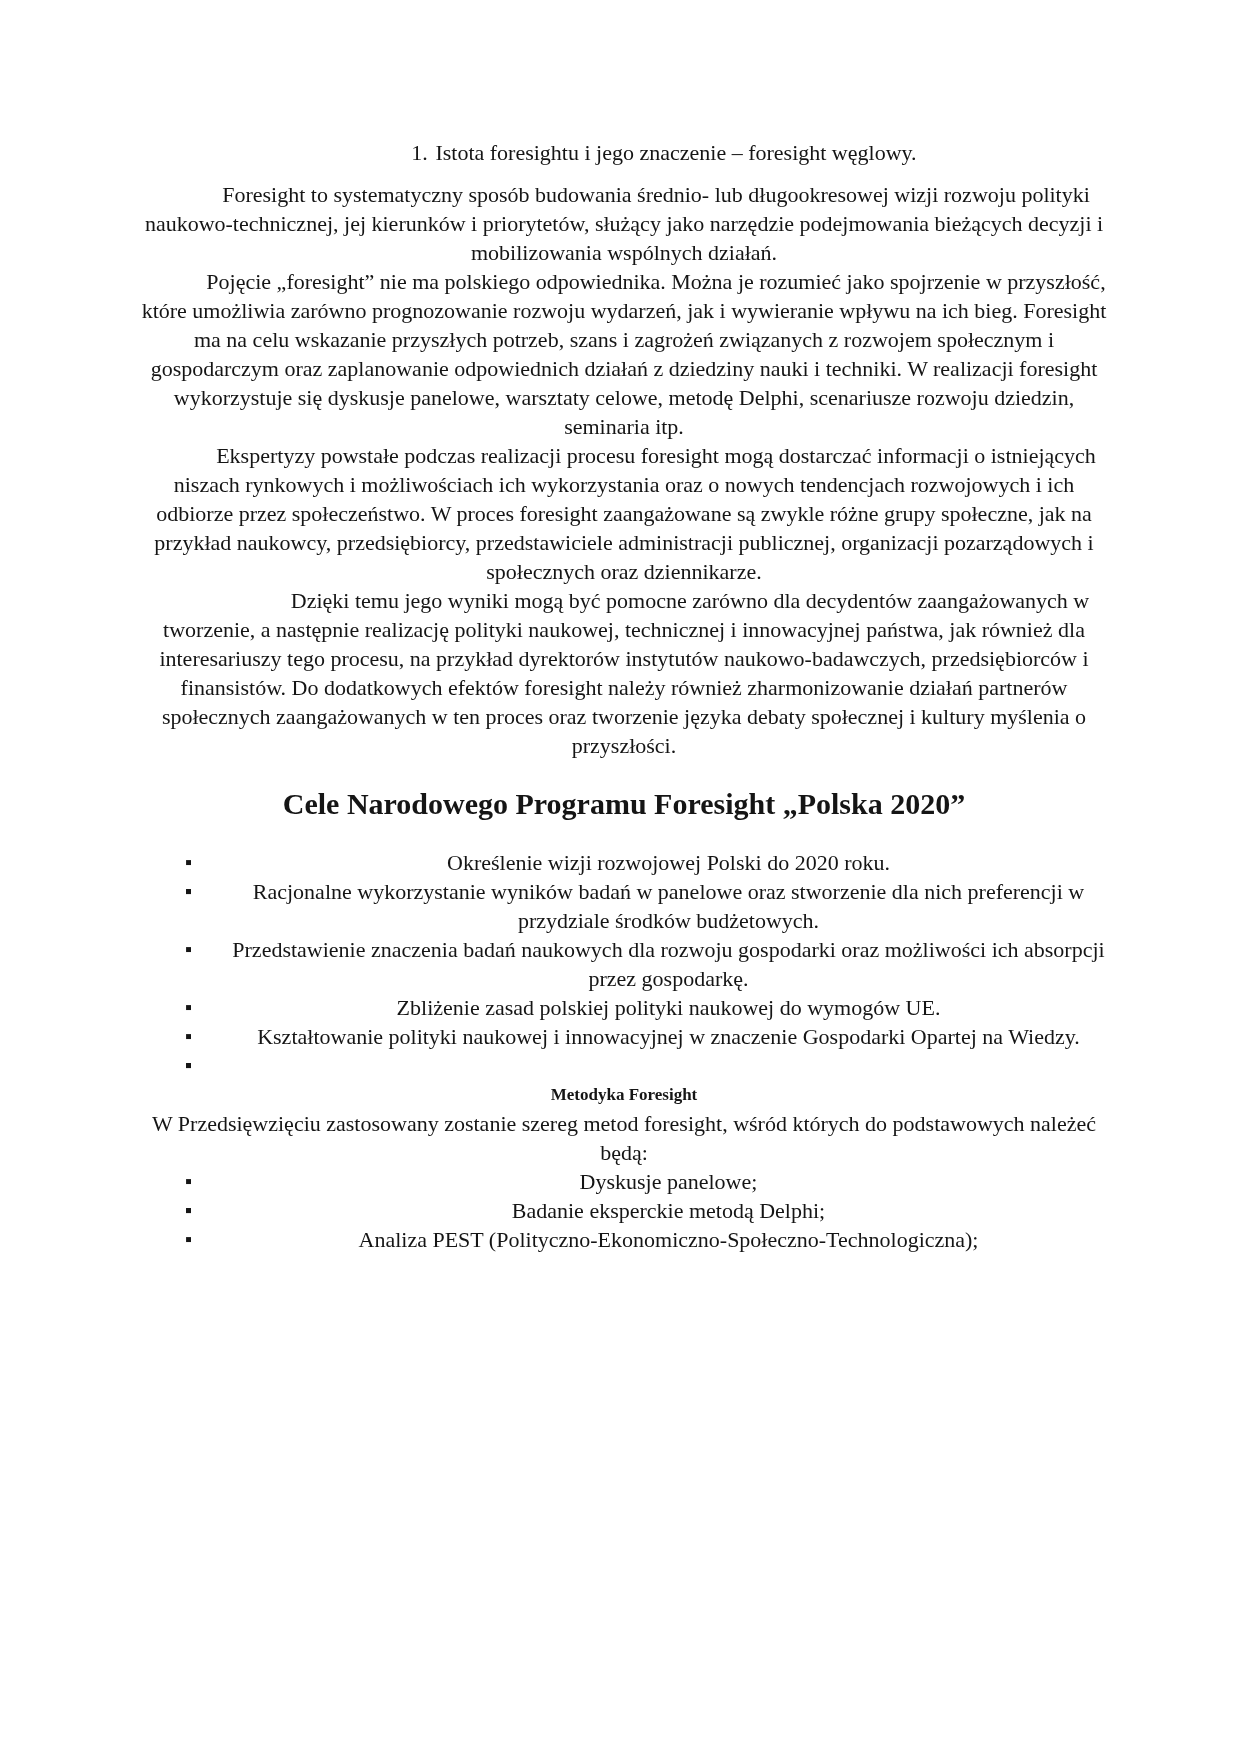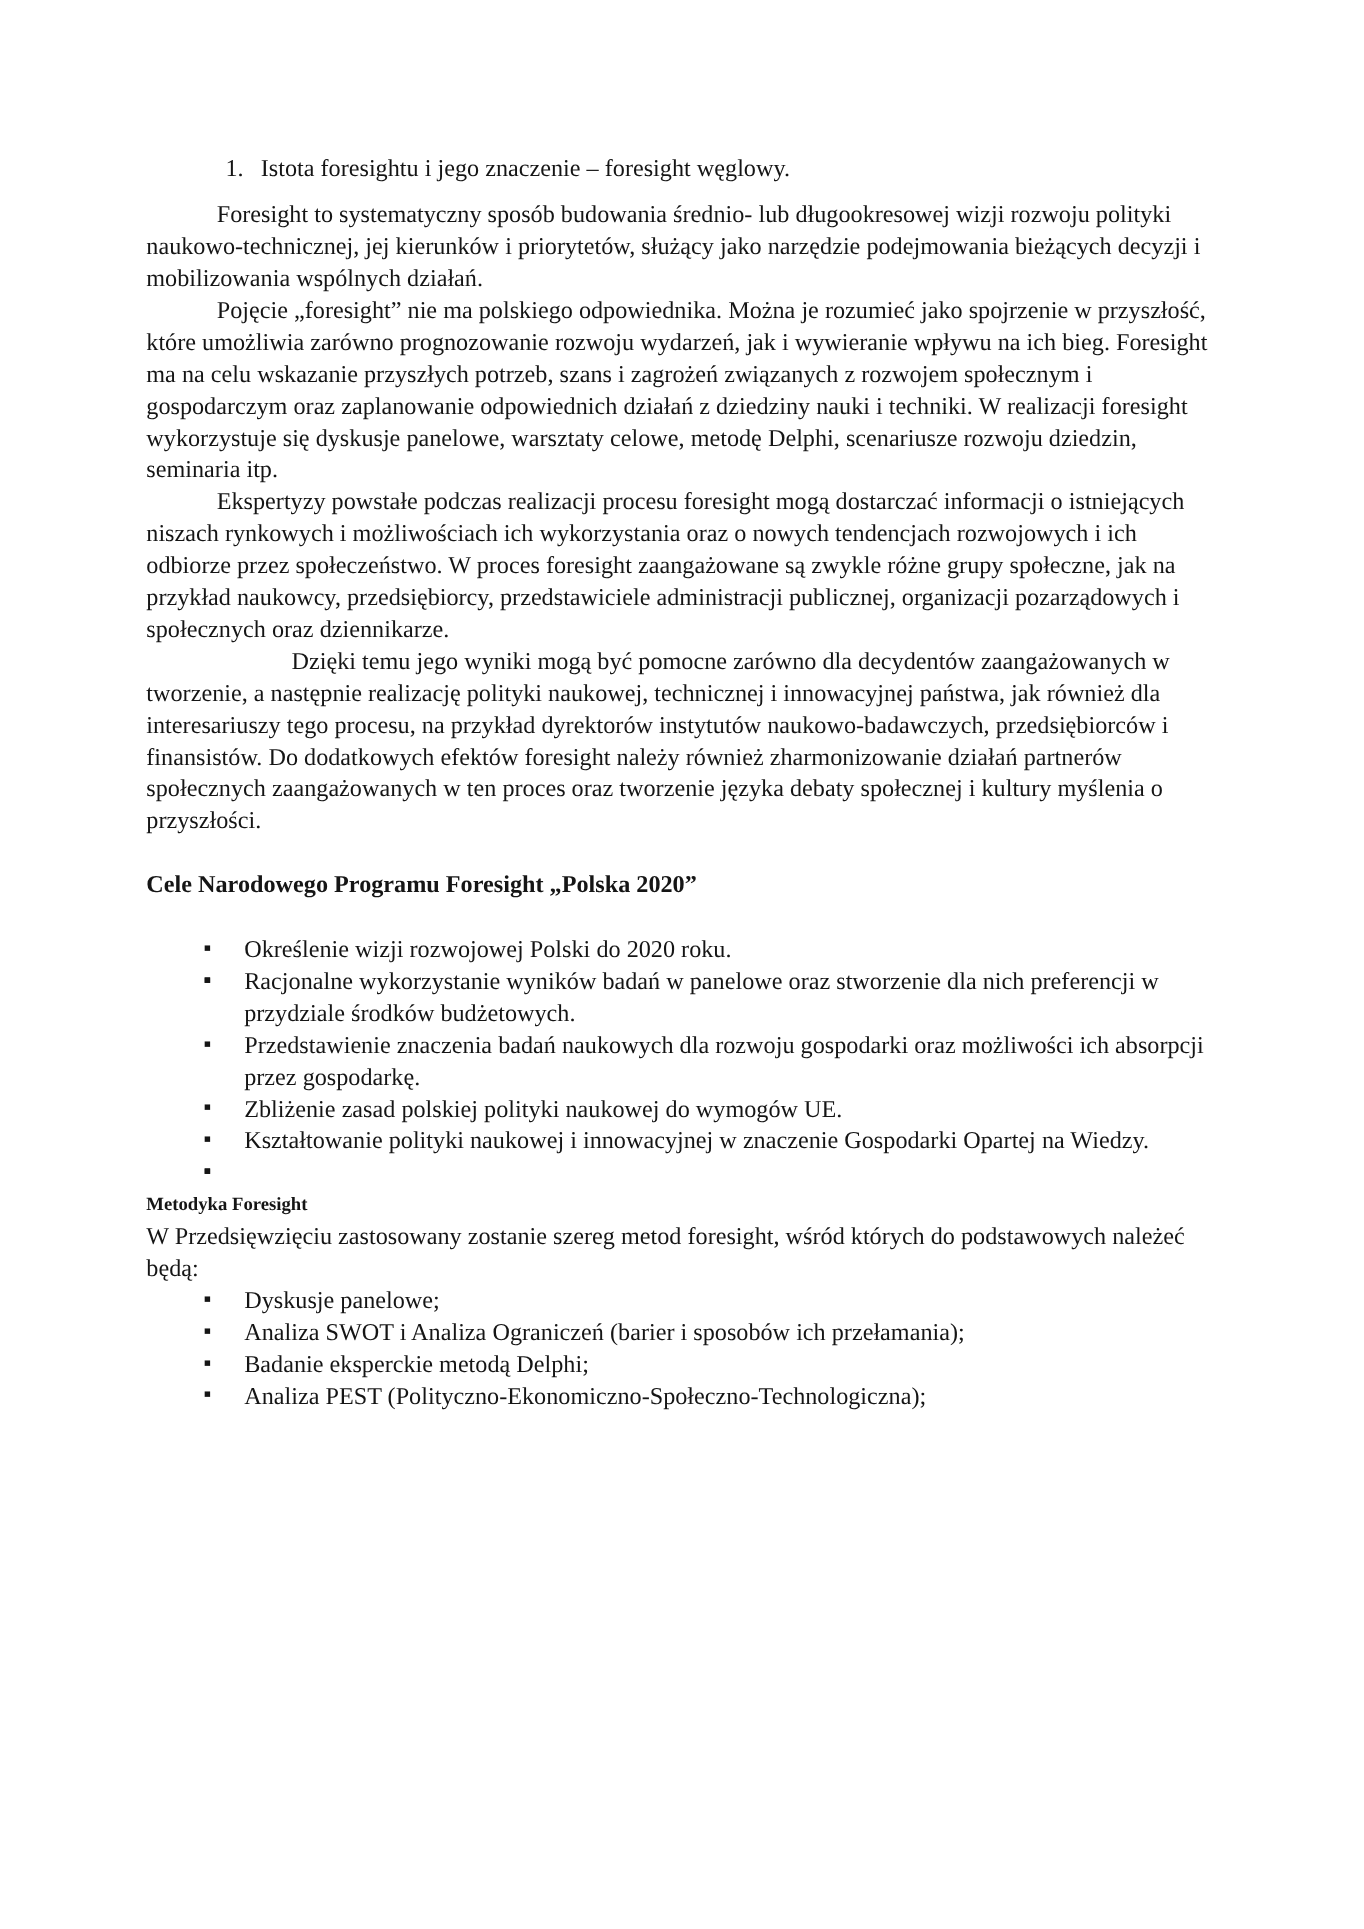--- a/index.html
+++ b/index.html
@@ -16,38 +16,38 @@
   }
   .content {
     position: absolute;
     left: 133px;
     top: 138px;
     width: 982px;
     font-family: "Liberation Serif", "DejaVu Serif", serif;
     font-size: 22px;
     line-height: 29px;
     color: #151515;
-    text-align: left;
+    text-align: center;
   }
   .numbered-heading {
     padding-left: 72px;
     margin: 0 0 13px 0;
   }
   .numbered-heading .num {
     display: inline-block;
     width: 32px;
   }
   p.para {
     margin: 0;
   }
   .indent1 { text-indent: 64px; }
   .indent2 { text-indent: 132px; }
   .lead-bold { font-weight: normal; }
   h2.doc-heading {
-    font-size: 22px;
+    font-size: 30px;
     line-height: 29px;
     font-weight: bold;
     margin: 29px 0 30px 0;
   }
   h3.doc-heading {
     font-size: 17px;
     line-height: 29px;
     font-weight: bold;
     margin: 29px 0 0 0;
   }
@@ -101,19 +101,19 @@
       <li><span class="bullet">▪</span></li>
       <li><span class="bullet">▪</span></li>
     </ul>
 
     <h3 class="doc-heading">Metodyka Foresight</h3>
 
     <p class="method-intro">W Przedsięwzięciu zastosowany zostanie szereg metod foresight, wśród których do podstawowych należeć będą:</p>
 
     <ul class="doc-list">
       <li><span class="bullet">▪</span><span>Dyskusje panelowe;</span></li>
-      <li><span class="bullet">▪</span><span>Analiza SWOT i Analiza Ograniczeń (barier i sposobów ich przełamania);</span></li>
+      <li><span class="bullet">▪</span></li>
       <li><span class="bullet">▪</span><span>Badanie eksperckie metodą Delphi;</span></li>
       <li><span class="bullet">▪</span><span>Analiza PEST (Polityczno-Ekonomiczno-Społeczno-Technologiczna);</span></li>
     </ul>
 
   </div>
 </div>
 
 </body></html>

